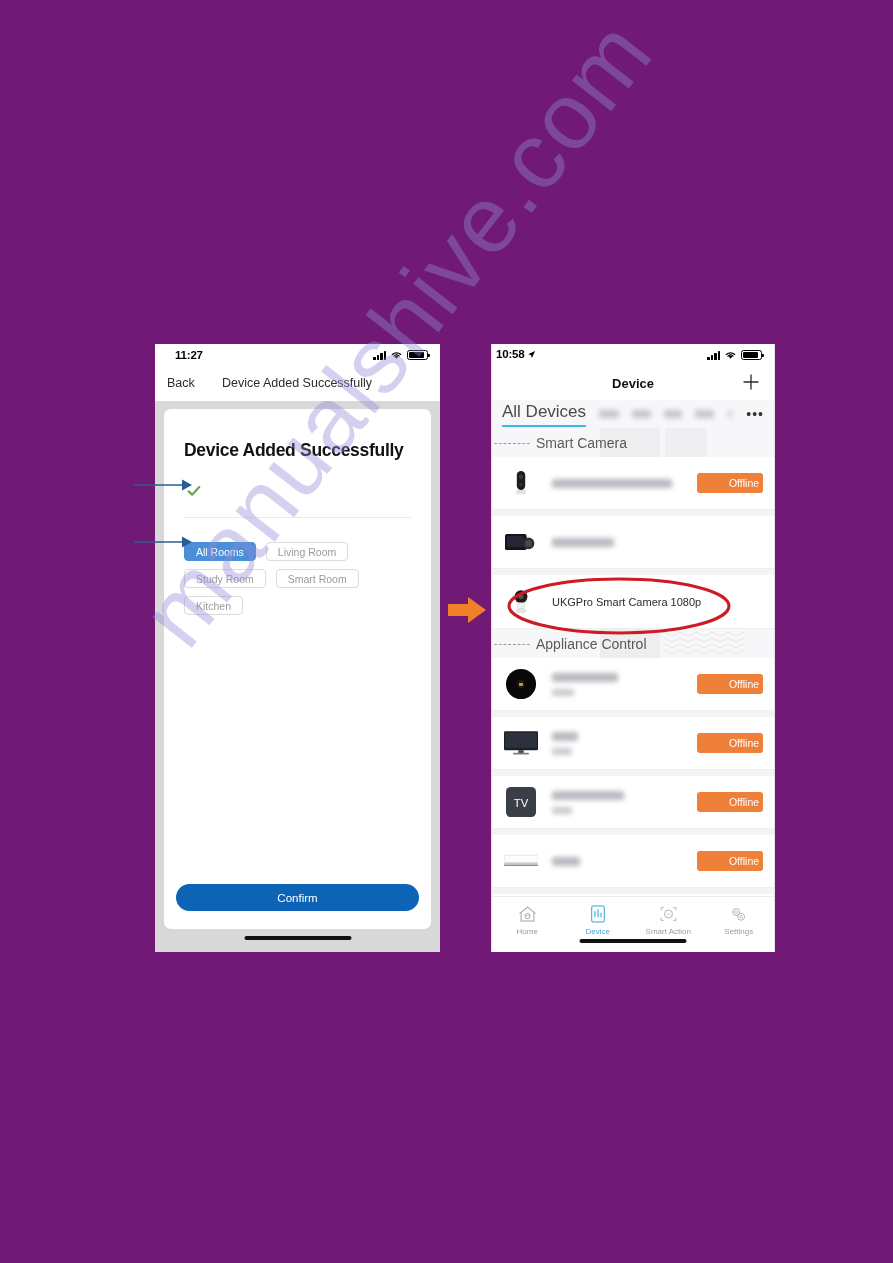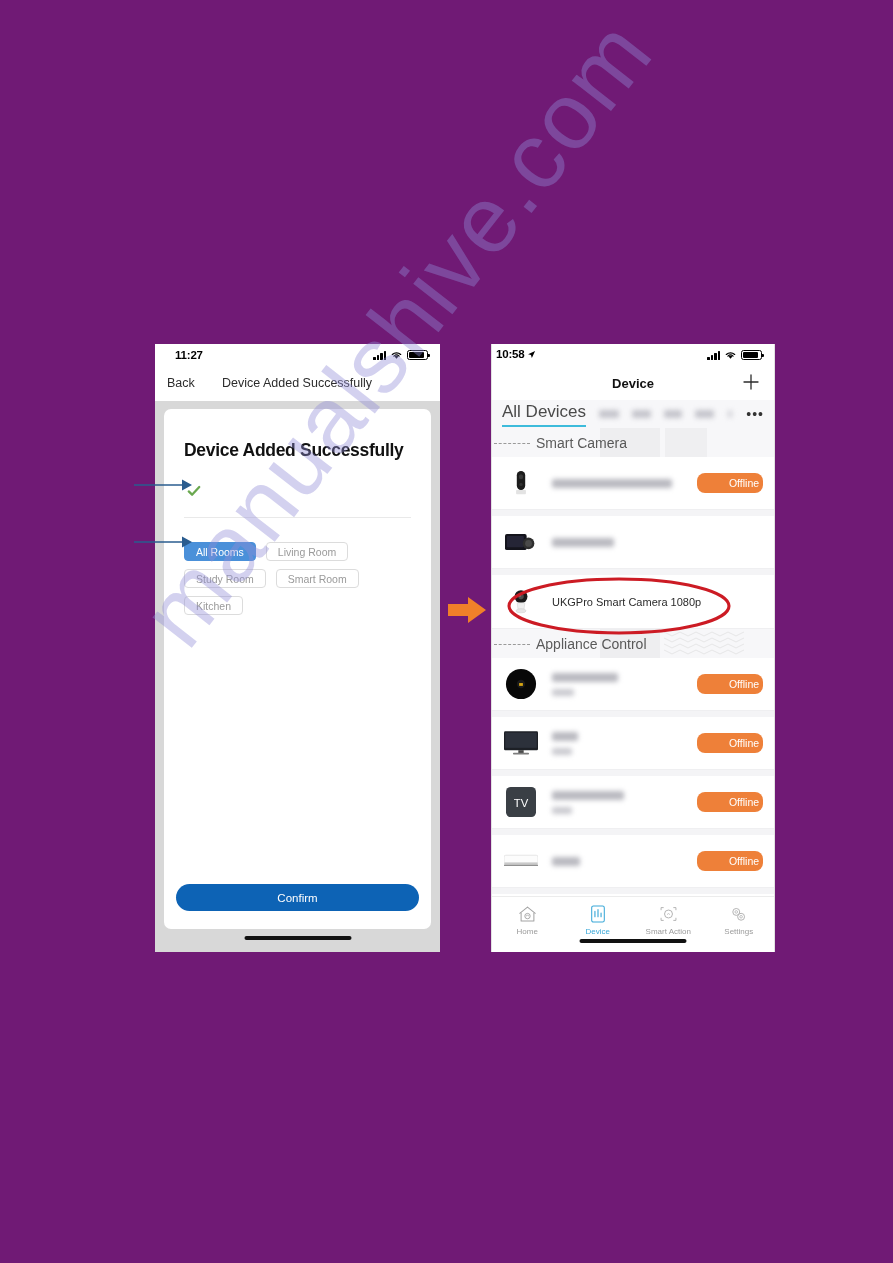--- a/index.html
+++ b/index.html
@@ -246,21 +246,21 @@
     height: 7px; border-radius: 2px; margin-top: 7px;
     background: #c9c9cf; filter: blur(2.4px);
   }
   .dev-name-visible {
     font-size: 11px; color: #2b2b2b;
   }
   .offline-badge {
     margin-right: 11px;
     width: 66px; height: 20px;
     background: #ee8039;
-    border-radius: 8px;
+    border-radius: 3px;
     color: #ffffff; font-size: 10.5px;
     display:flex; align-items:center; justify-content:center;
     flex: 0 0 66px;
     padding-left: 28px;
   }
   .row-gap { height: 6px; background:#f4f4f6; }
 
   .tabbar {
     position: absolute; left: 0; right: 0; bottom: 0;
     height: 56px; background: #ffffff;

